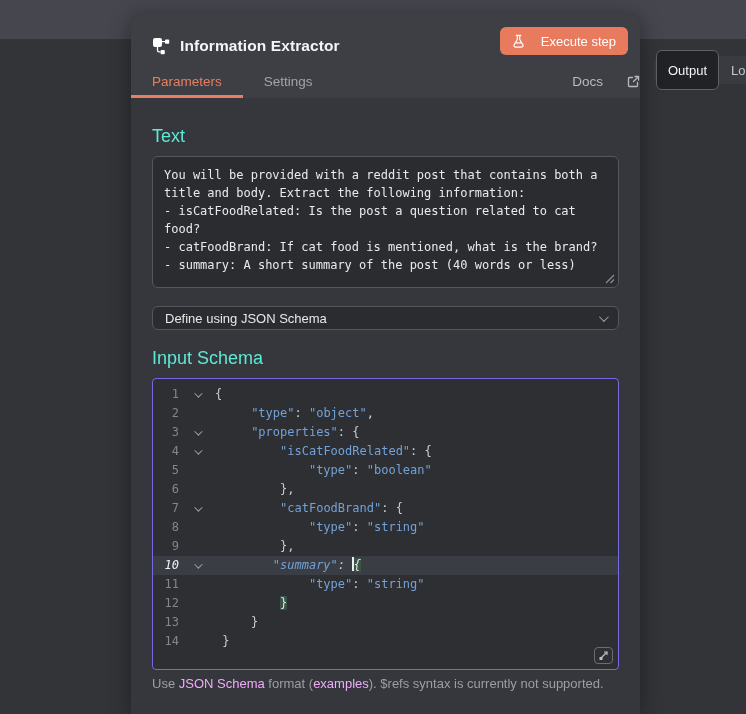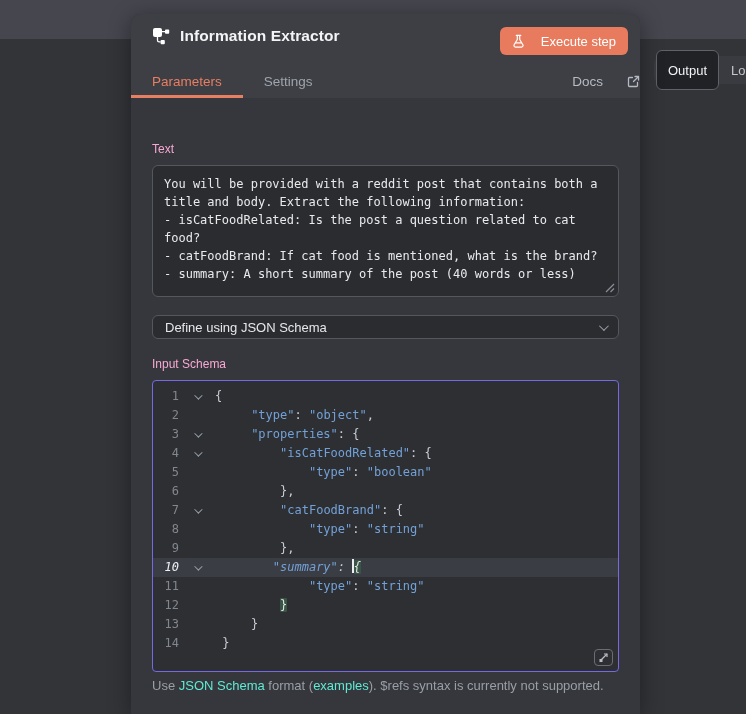--- a/index.html
+++ b/index.html
@@ -25,42 +25,42 @@
   }
   .switch-logs { color:#c3c6cc; font-size:13px; padding:0 10px; cursor:pointer; }
 
   
   .panel {
     position:absolute; left:131px; top:14px; width:509px; height:700px;
     background:#35373c; border-radius:10px 10px 0 0;
     box-shadow:0 4px 22px rgba(0,0,0,.38);
   }
   .panel-header { background:#3d3f45; border-radius:10px 10px 0 0; }
-  .title-row { display:flex; align-items:flex-start; padding:13px 12px 9px 21px; }
+  .title-row { display:flex; align-items:flex-end; padding:13px 12px 9px 21px; }
   .title-icon { width:18px; height:18px; margin-right:10px; flex:none; }
   .panel-title { color:#f3f4f6; font-size:15.5px; font-weight:700; letter-spacing:.1px; }
   .execute-btn {
     margin-left:auto; background:#e87b5e; border:none; border-radius:6px;
     color:#fff; font-size:13px; font-family:inherit; height:28px; padding:0 12px;
     display:flex; align-items:center; gap:16px; cursor:pointer;
   }
   .tabs-row { display:flex; align-items:stretch; height:34px; }
   .tab {
     padding:0 21px; font-size:13.5px; color:#a0a4ab; display:flex; align-items:center;
     cursor:pointer;
   }
   .tab.active { color:#e87e62; box-shadow:inset 0 -3px 0 #e87e62; }
   .docs-link {
     margin-left:auto; align-self:center; color:#b6bac1; font-size:13.5px;
     display:flex; align-items:center; gap:24px; cursor:pointer;
   }
 
   
   .content { padding:28px 21px 0; }
-  .field-label { display:block; font-size:12px; color:#f9a8d4; margin-bottom:9px;margin-top:16px; }
+  .field-label { display:block; font-size:18px; color:#5eead4; margin-bottom:9px; }
 
   .text-wrap { position:relative; margin-bottom:18px; }
   .text-wrap textarea {
     display:block; width:100%; height:132px;
     background:#2b2c30; border:1px solid #55575e; border-radius:6px;
     padding:9px 11px; color:#e9eaec; resize:none; outline:none;
     font-family:"DejaVu Sans Mono", monospace; font-size:12px; line-height:18px;
   }
   .resize-corner { position:absolute; right:4px; bottom:4px; pointer-events:none; opacity:.85; }
 
@@ -86,21 +86,21 @@
   .tk-s { color:#73a1d7; }
   .tk-m { background:#3c5448; color:#d7e9dc; border-radius:1px; }
   .caret { display:inline-block; width:1.5px; height:14px; background:#eceef2; vertical-align:-2px; }
   .format-btn {
     position:absolute; right:5px; bottom:5px; width:19px; height:17px;
     border:1px solid #6b6d76; border-radius:4px; background:transparent;
     display:flex; align-items:center; justify-content:center; cursor:pointer;
   }
 
   .schema-footer { margin-top:6px; font-size:13px; color:#9a9fa6; }
-  .schema-footer a { color:#5eead4; text-decoration:none; cursor:pointer; }
+  .schema-footer a { color:#f0abfc; text-decoration:none; cursor:pointer; }
 </style>
 </head>
 <body>
 
 <div class="top-band"></div>
 
 <div class="right-switch">
   <div class="switch-output">
     <span>Output</span>
   </div>

